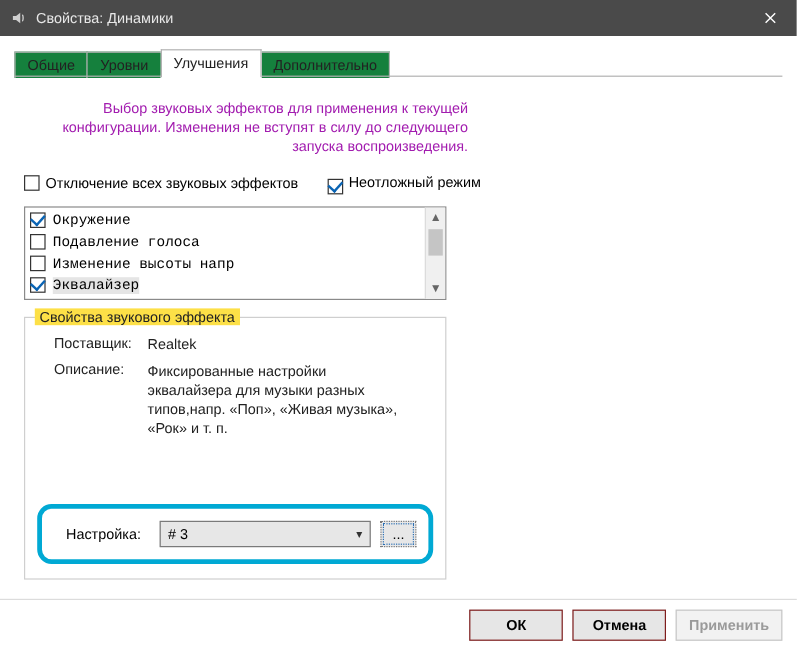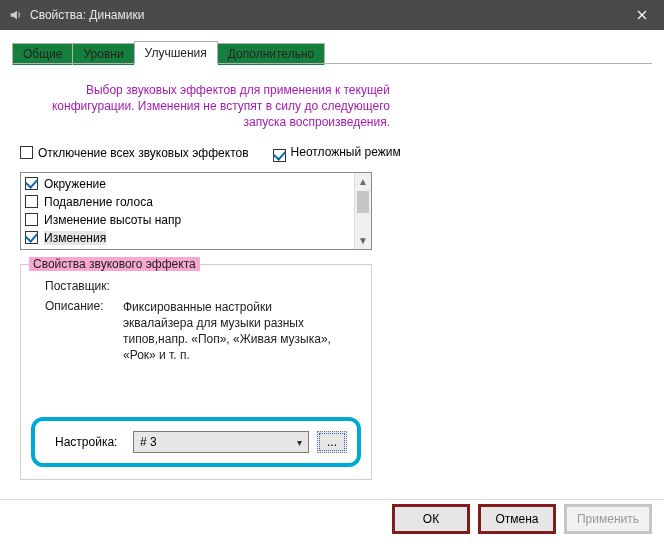--- a/index.html
+++ b/index.html
@@ -126,21 +126,21 @@
     left: 0; top: 0; bottom: 0;
     right: 17px;
     padding: 2px 4px;
   }
   .effects-list .row {
     display: flex;
     align-items: center;
     height: 18px;
     font-size: 12px;
   }
-  .effects-list .row .lbl { margin-left: 1px; }
+  .effects-list .row .lbl { margin-left: 1px; font-family: Liberation Mono, monospace; }
   .effects-list .row.sel .lbl {
     background: #e5e5e5;
   }
   .scrollbar {
     position: absolute;
     right: 0; top: 0; bottom: 0;
     width: 17px;
     background: #f0f0f0;
     border-left: 1px solid #dcdcdc;
   }
@@ -162,21 +162,21 @@
     border: 1px solid #cfcfcf;
     width: 352px;
     margin: 14px 0 0 2px;
     padding: 10px 10px 12px 10px;
     position: relative;
   }
   .group legend,
   .group-title {
     position: absolute;
     top: -8px; left: 8px;
-    background: #f9a8d4;
+    background: #fde047;
     padding: 0 4px;
     font-size: 12px;
     color:#222;
   }
   .kv {
     display: flex;
     margin: 4px 0 6px 14px;
     font-size: 12px;
   }
   .kv .k { width: 78px; color:#222; }
@@ -222,26 +222,27 @@
   .buttons {
     position: absolute;
     right: 12px;
     bottom: 10px;
     display: flex;
     gap: 8px;
   }
   .btn {
     min-width: 78px;
     height: 23px;
-    border: 3px solid #7f1d1d;
+    border: 1px solid #7f1d1d;
     background: #e6e6e6;
     display: flex; align-items: center; justify-content: center;
     font-size: 12px;
     padding: 12px 10px;
     cursor:pointer;
+    font-weight:bold;
   }
   .btn.disabled { color: #9a9a9a; border-color:#c6c6c6; background:#f2f2f2; cursor:default; }
 
   .bottom-rule {
     position:absolute;
     left:0; right:0;
     bottom:44px;
     height:1px;
     background:#dcdcdc;
   }
@@ -294,35 +295,36 @@
         <div class="row">
           <span class="chk"></span>
           <span class="lbl">Подавление голоса</span>
         </div>
         <div class="row">
           <span class="chk"></span>
           <span class="lbl">Изменение высоты напр</span>
         </div>
         <div class="row sel">
           <span class="chk checked"></span>
-          <span class="lbl">Изменения</span>
+          <span class="lbl">Эквалайзер</span>
         </div>
       </div>
       <div class="scrollbar">
         <div class="sb-btn">▲</div>
         <div class="thumb"></div>
         <div class="sb-btn" style="position:absolute;bottom:0;">▼</div>
       </div>
     </div>
 
     <div class="group">
       <div class="group-title">Свойства звукового эффекта</div>
 
       <div class="kv">
         <div class="k">Поставщик:</div>
+        <div class="v">Realtek</div>
       </div>
       <div class="kv">
         <div class="k">Описание:</div>
         <div class="v">Фиксированные настройки эквалайзера для музыки разных типов,напр. «Поп», «Живая музыка», «Рок» и т. п.</div>
       </div>
 
       <div class="setting-row">
         <div class="slabel">Настройка:</div>
         <div class="dd">
           <span># 3</span>

